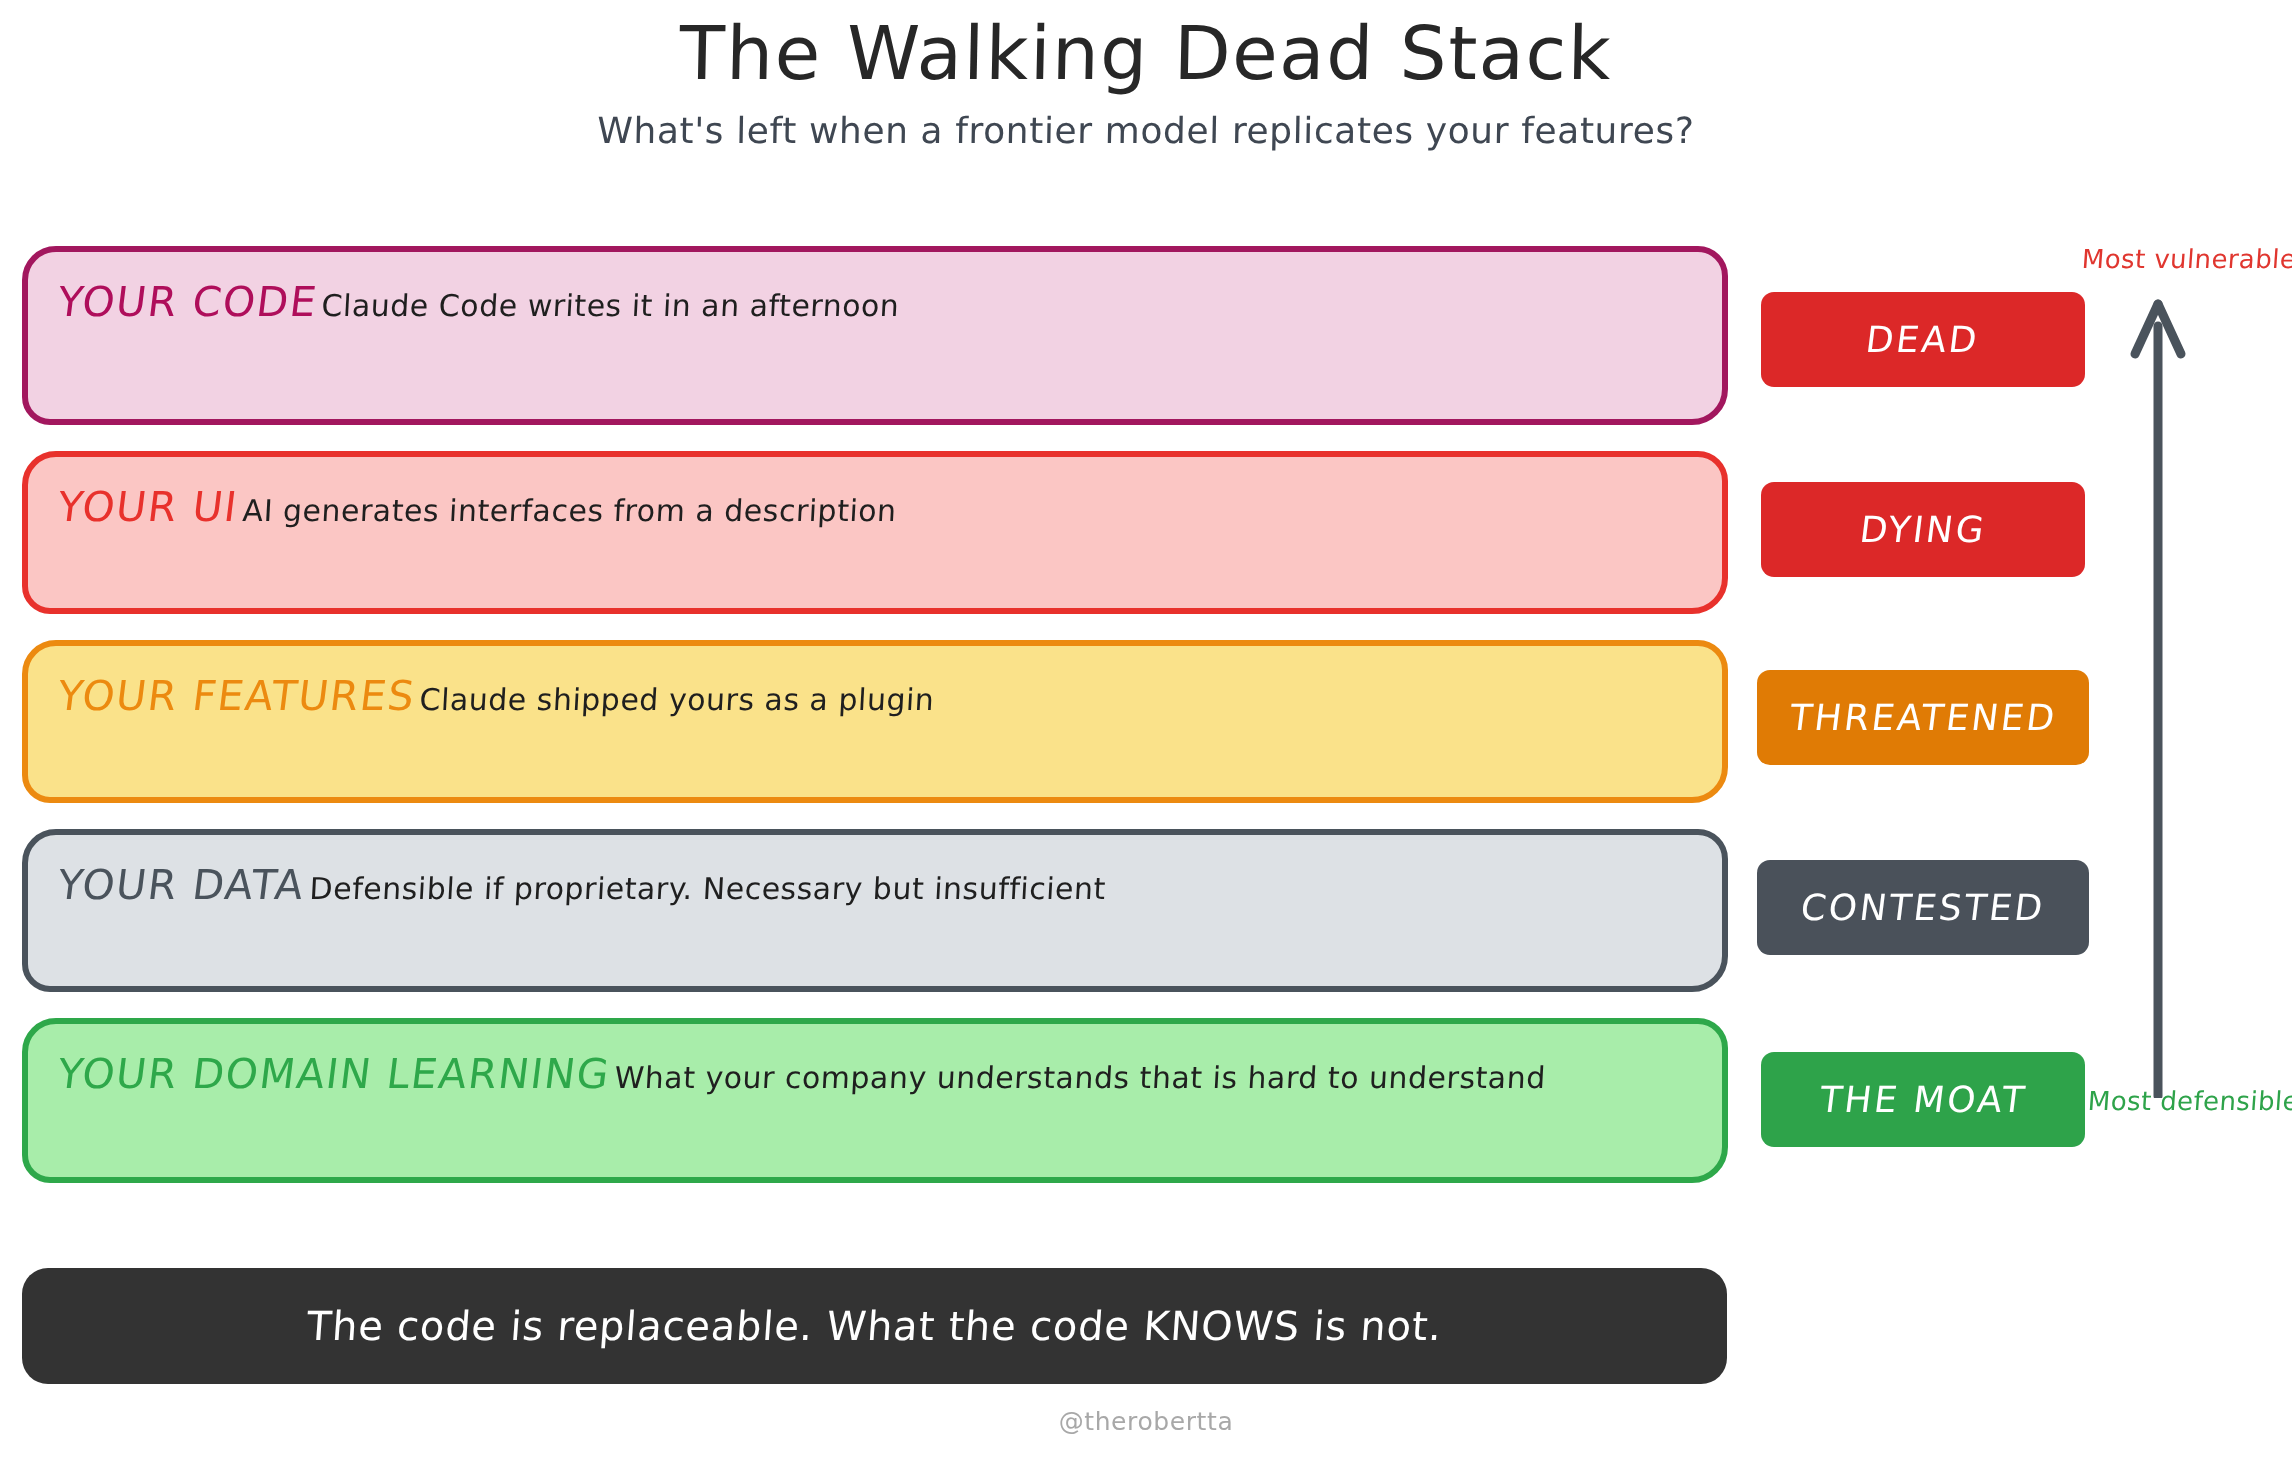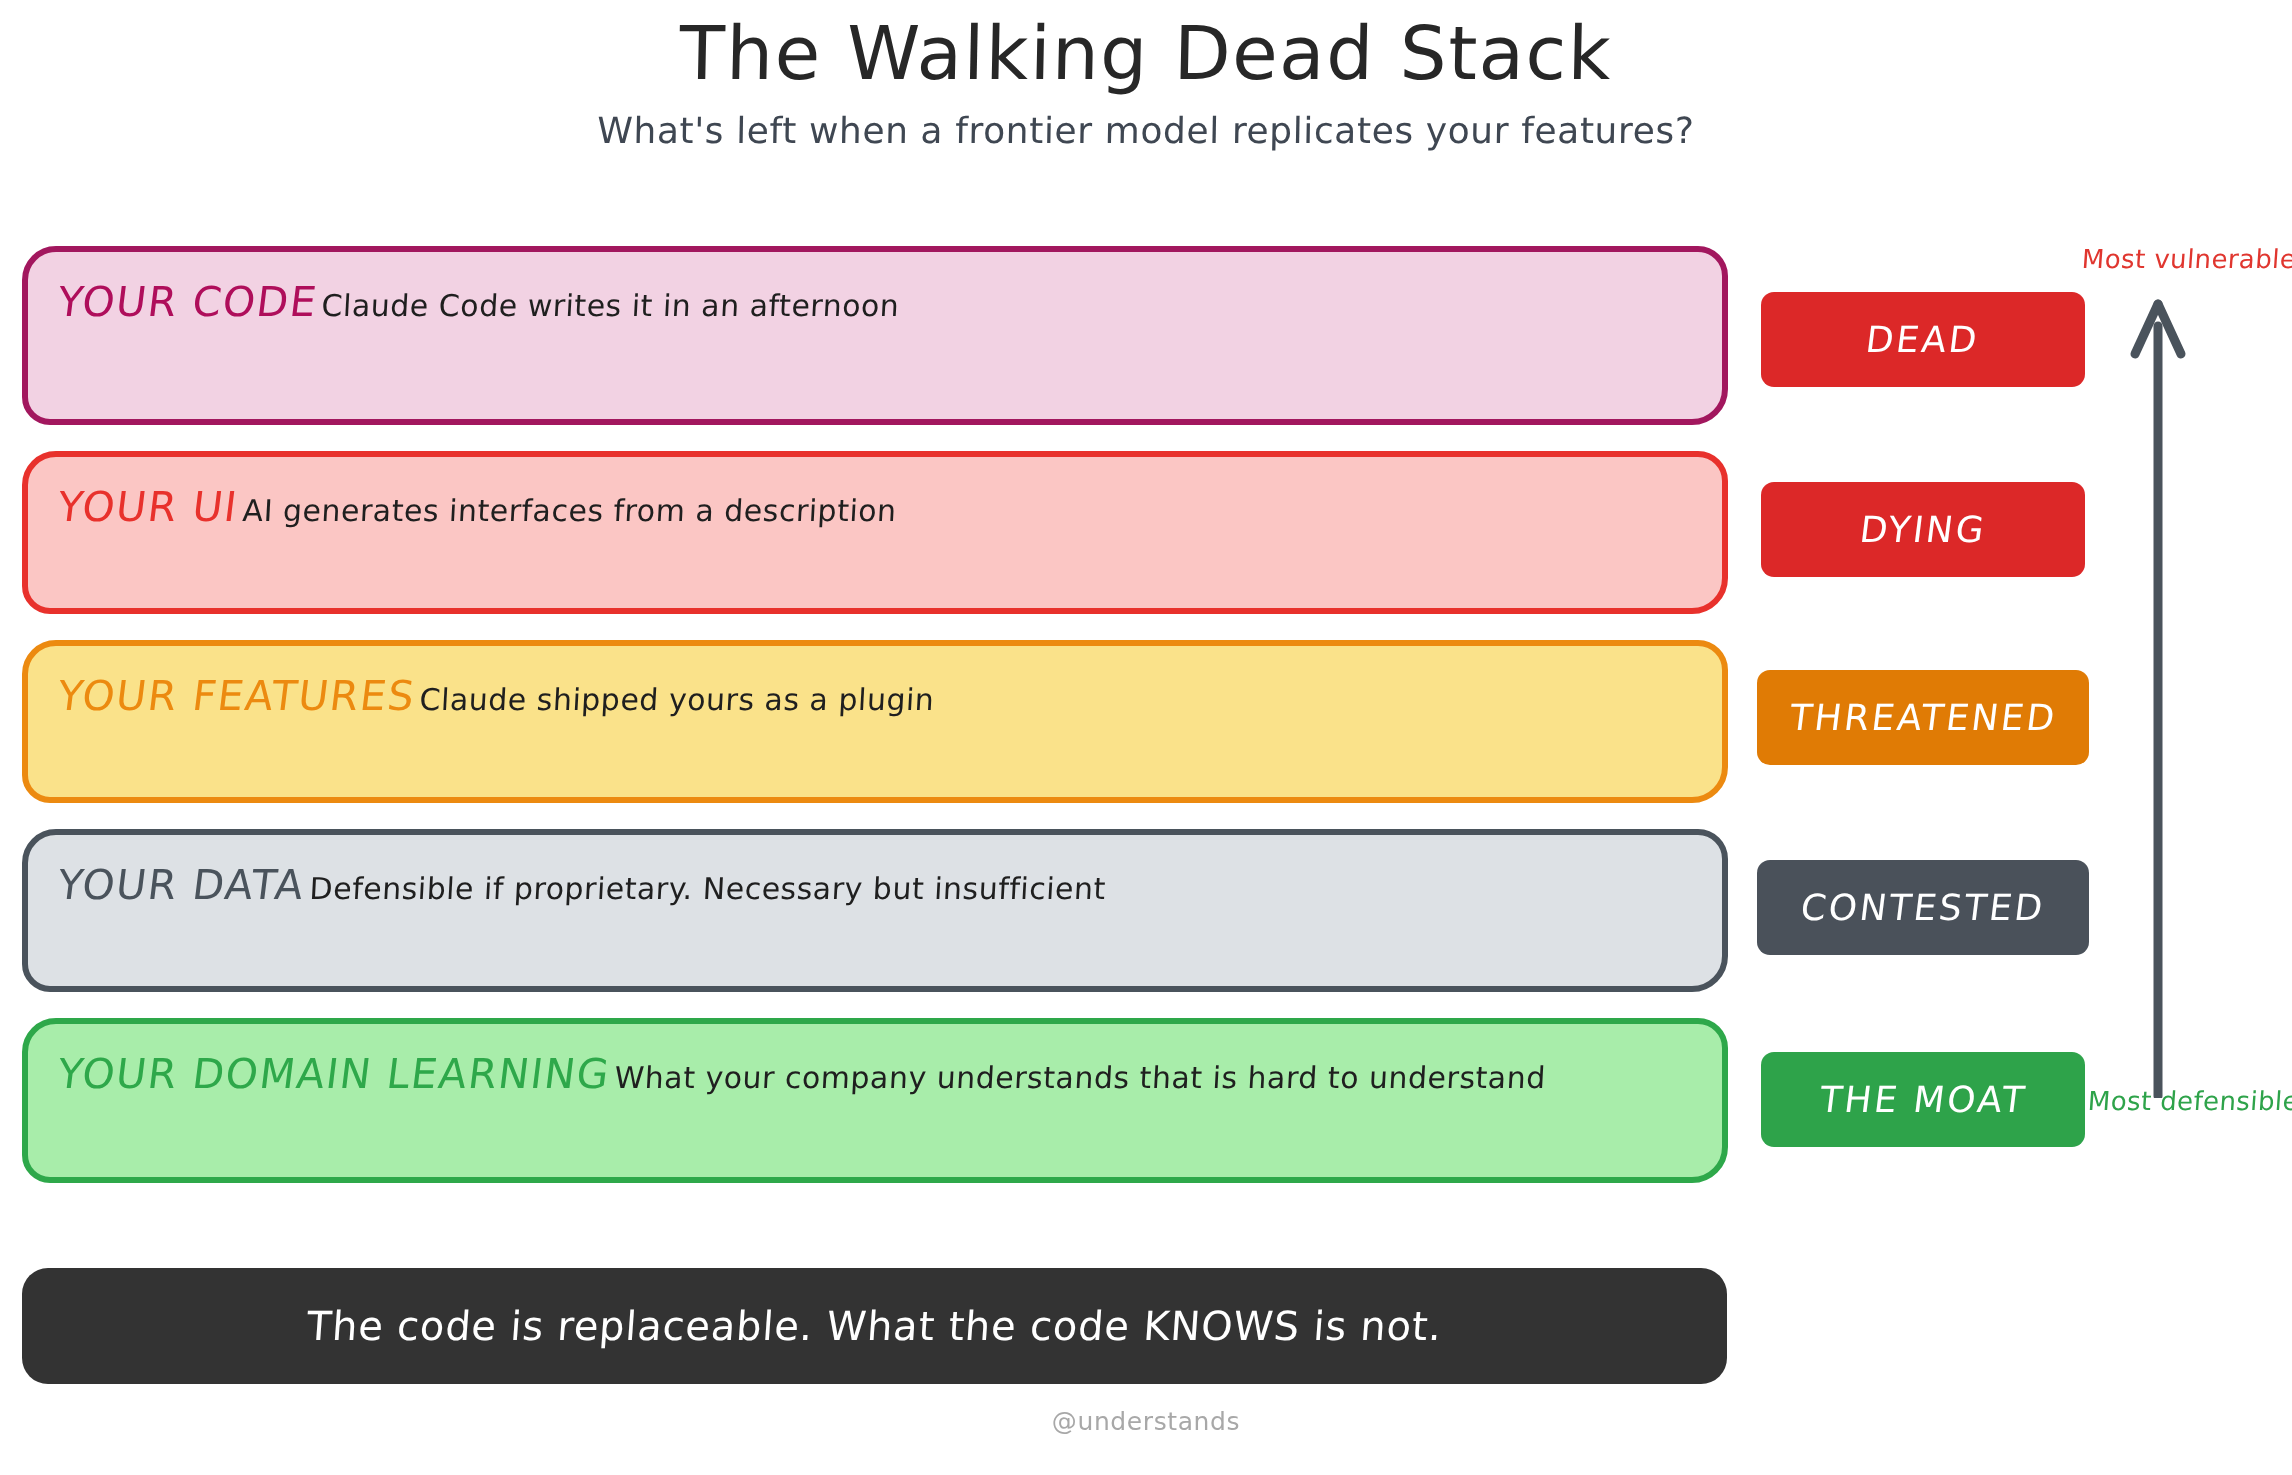--- a/index.html
+++ b/index.html
@@ -240,13 +240,13 @@
     <path d="M30 6 L53 56" stroke="#4A535C" stroke-width="9" stroke-linecap="round" fill="none"></path>
   </svg>
 </div>
 
 <div class="axis-label axis-label-bottom" style="color: rgb(46, 163, 74);">Most defensible</div>
 
 <div class="banner" style="background: rgb(51, 51, 51);">
   <div class="banner-text" style="color: rgb(255, 255, 255);">The code is replaceable. What the code KNOWS is not.</div>
 </div>
 
-<div class="credit">@understands</div>
+<div class="credit">@therobertta</div>
 
 </body></html>

